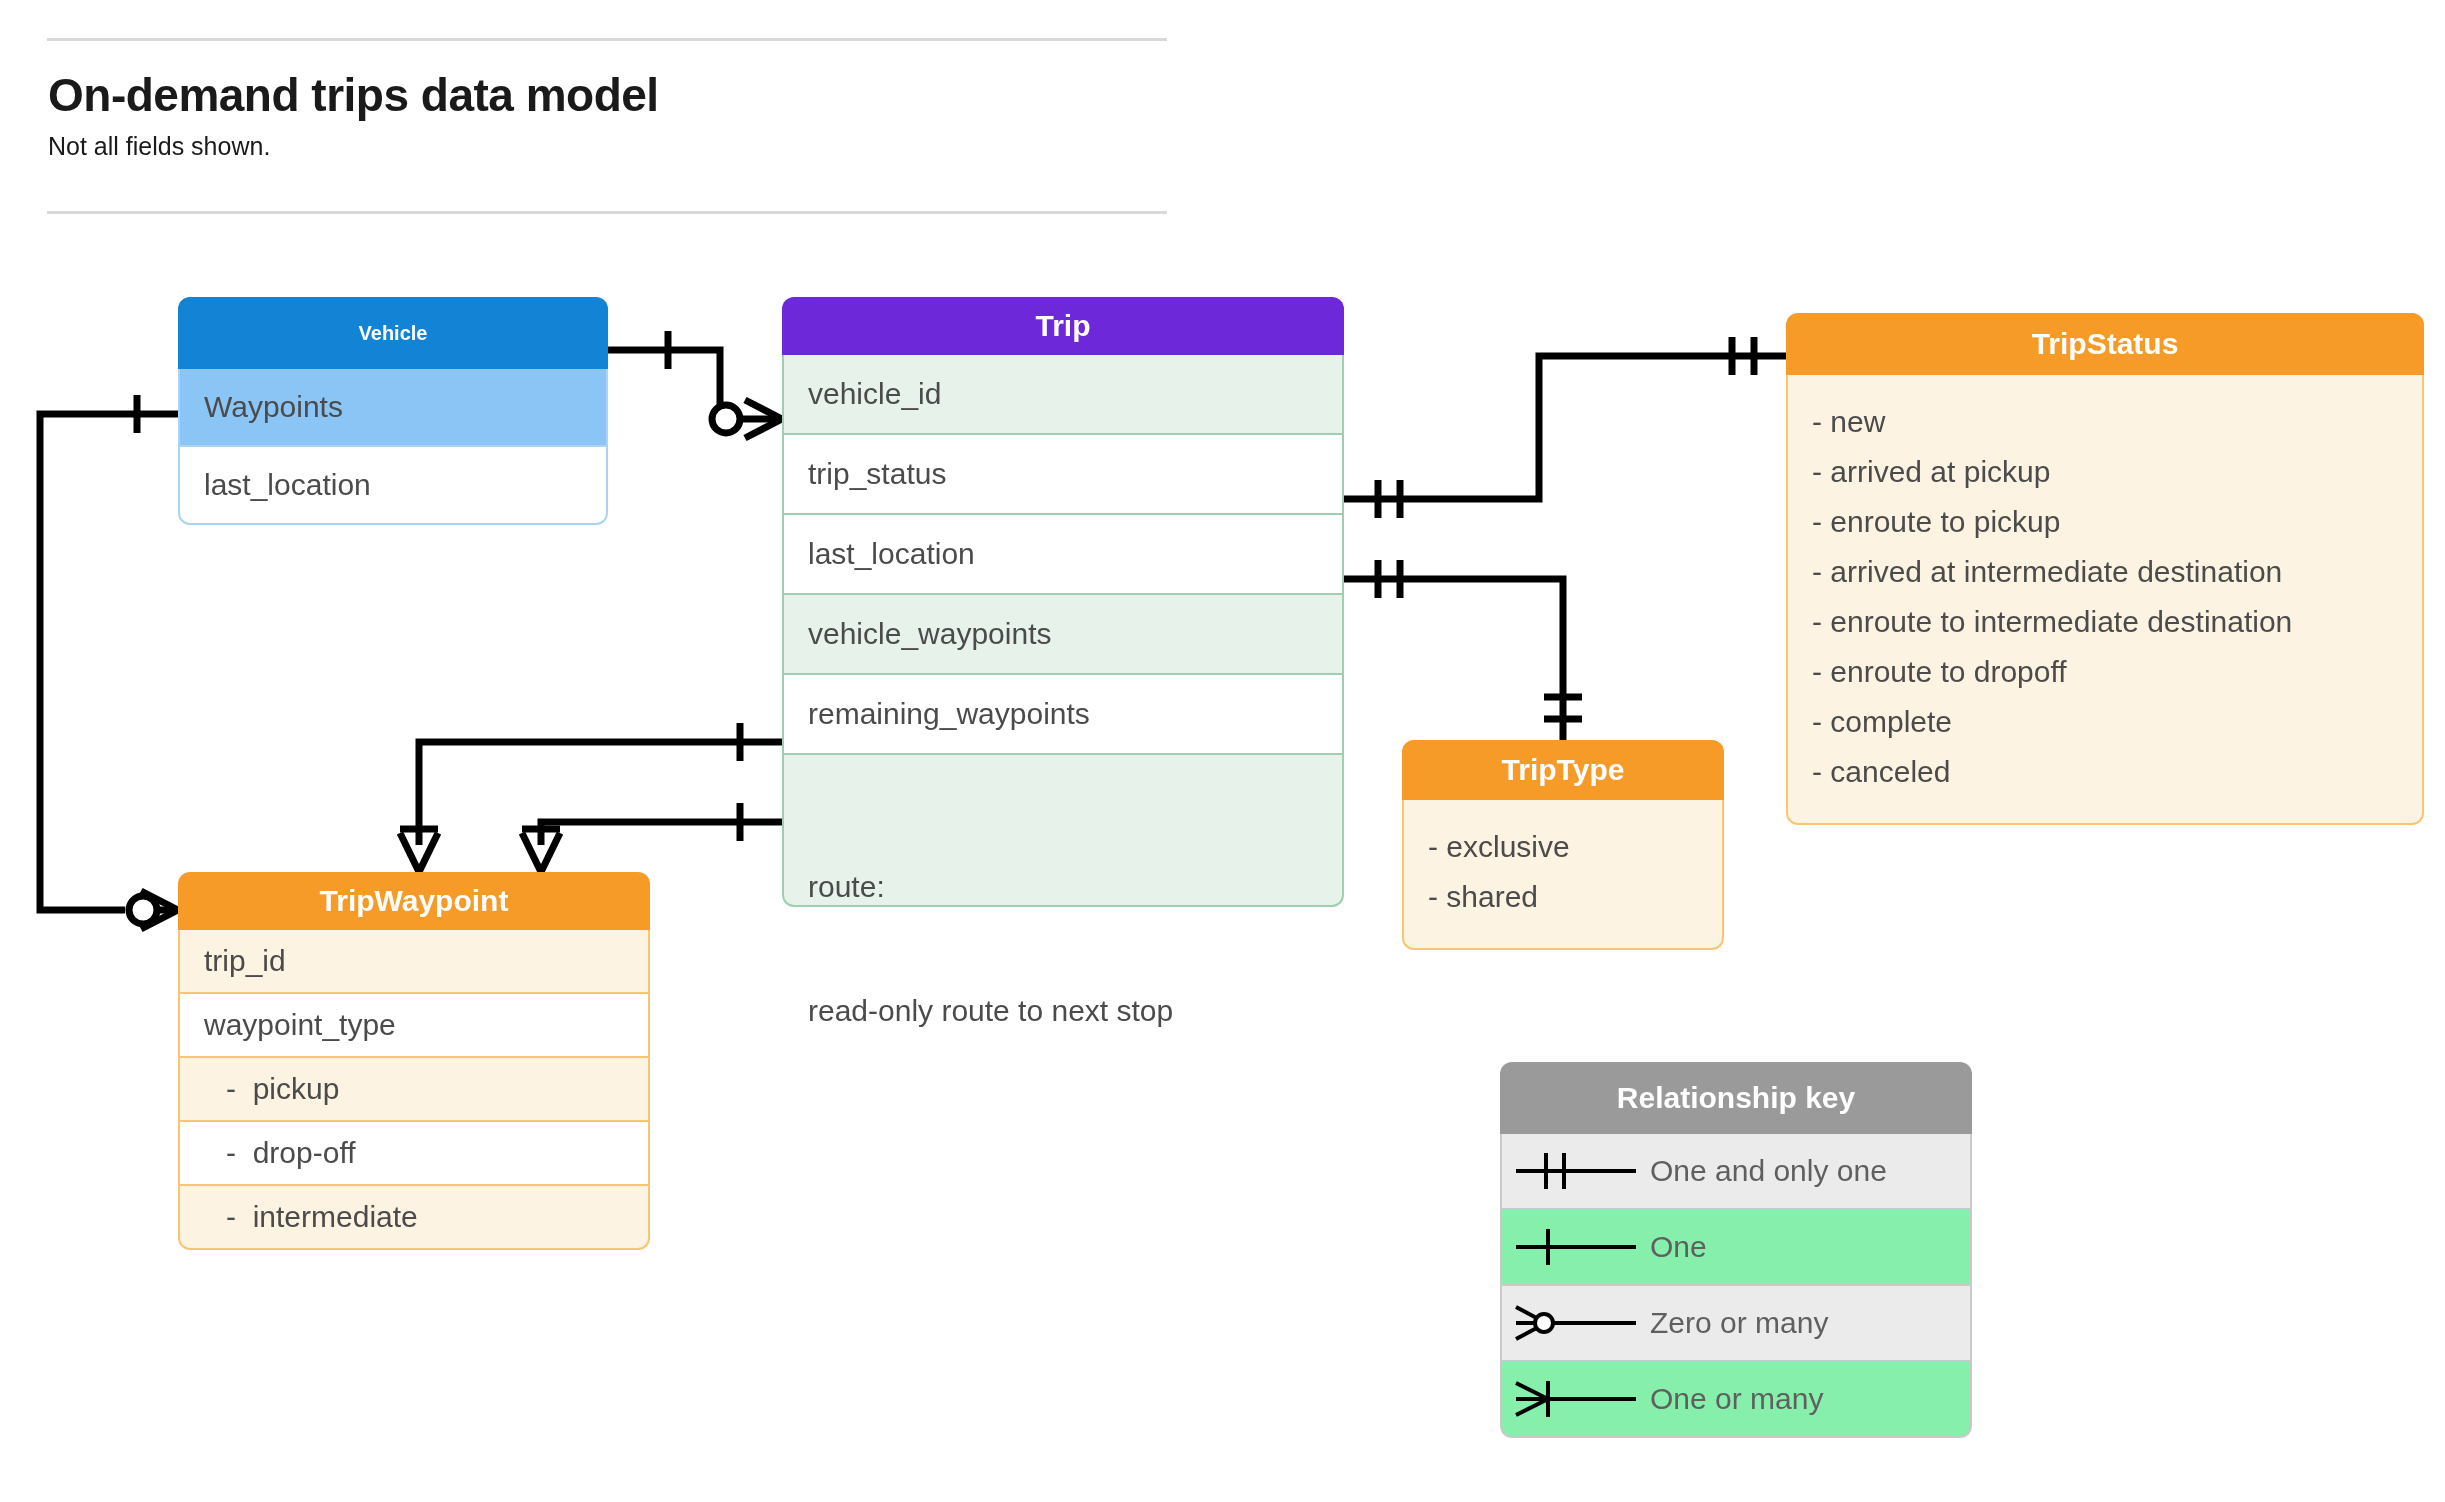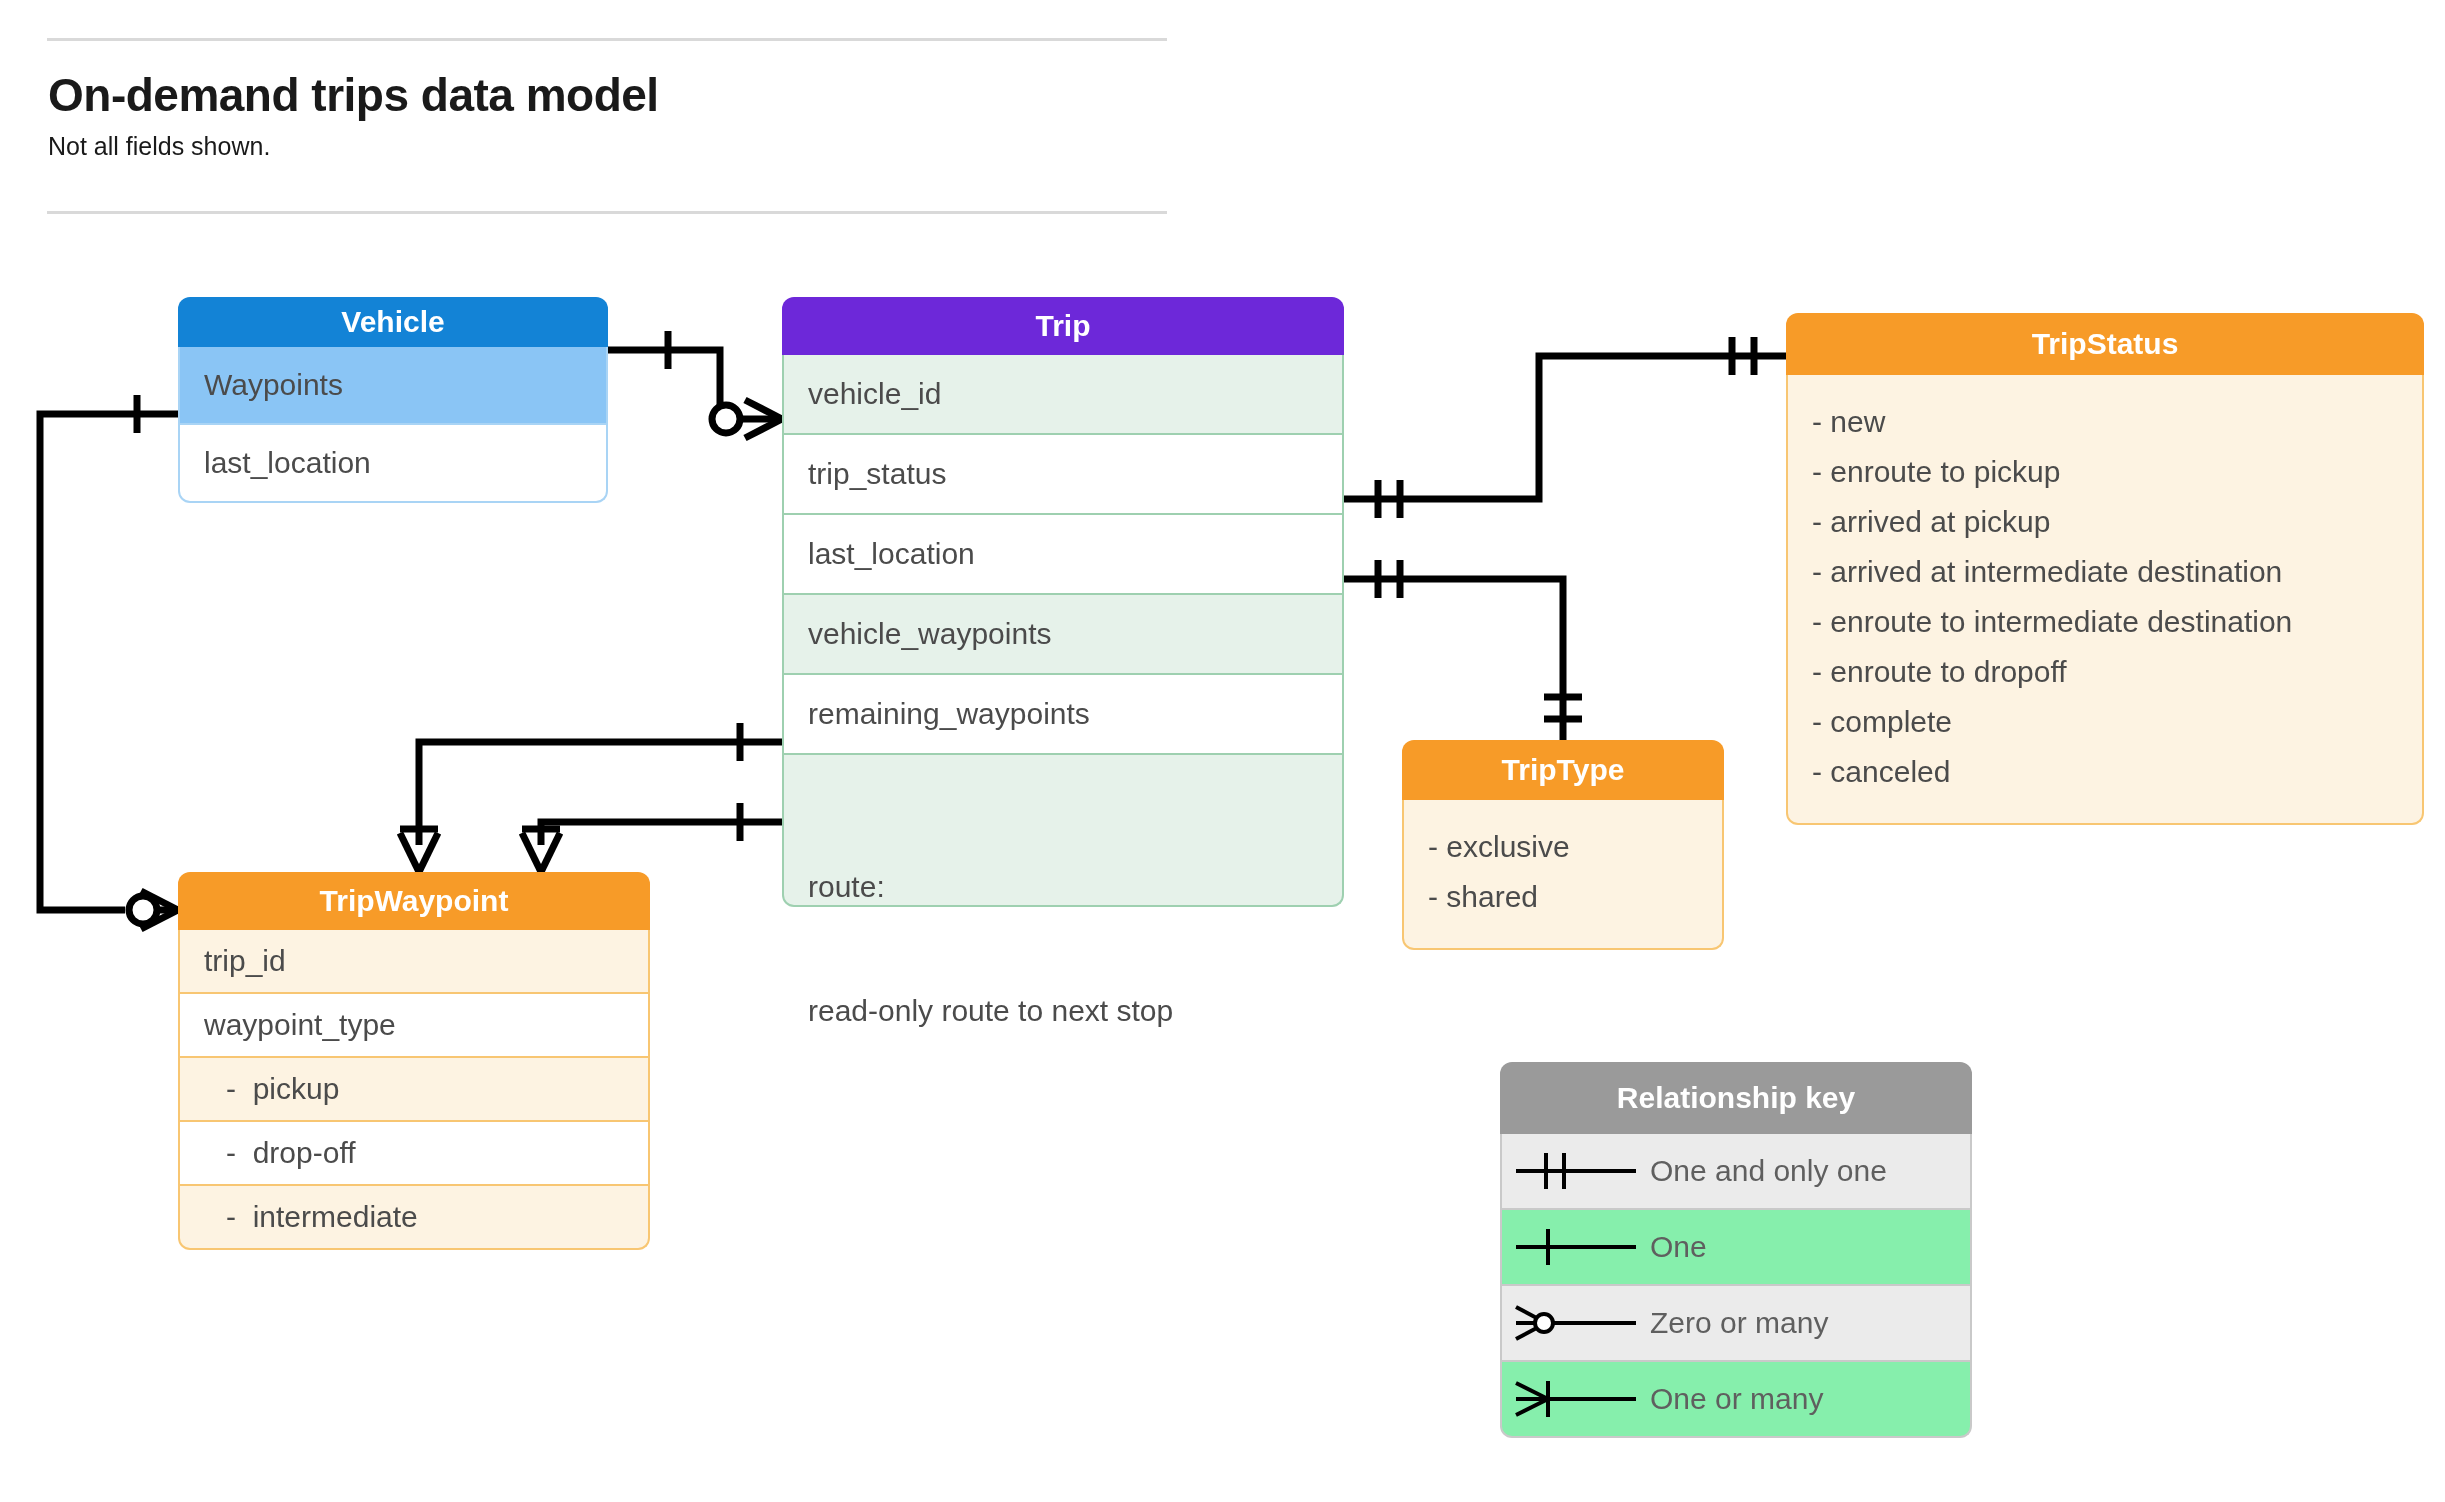--- a/index.html
+++ b/index.html
@@ -38,21 +38,21 @@
   .row{
     box-sizing:border-box;
     display:flex;align-items:center;
     color:#4b4b4b;
     white-space:pre;
   }
   .row:last-child{border-radius:0 0 12px 12px;}
 
   
   #vehicle{left:178px;top:297px;width:430px;}
-  #vehicle .entity-head{background:#1383d6;height:50px;font-size:30px;}
+  #vehicle .entity-head{background:#1383d6;height:72px;font-size:20px;}
   #vehicle .row{
     border-left:2px solid #a9d4f5;border-right:2px solid #a9d4f5;border-bottom:2px solid #a9d4f5;
     height:78px;padding-left:24px;font-size:30px;
   }
   #vehicle .row.shaded{background:#8ac5f5;}
   #vehicle .row.plain{background:#ffffff;}
 
   
   #trip{left:782px;top:297px;width:562px;}
   #trip .entity-head{background:#6d28d9;height:58px;font-size:30px;}
@@ -199,22 +199,22 @@
     <div class="row plain">waypoint_type</div>
     <div class="row shaded indent">-  pickup</div>
     <div class="row plain indent">-  drop-off</div>
     <div class="row shaded indent">-  intermediate</div>
   </div>
 
   <div class="entity" id="tripstatus">
     <div class="entity-head">TripStatus</div>
     <div class="enum-body">
       <div class="enum-item">- new</div>
+      <div class="enum-item">- arrived at pickup</div>
       <div class="enum-item">- enroute to pickup</div>
-      <div class="enum-item">- arrived at pickup</div>
       <div class="enum-item">- arrived at intermediate destination</div>
       <div class="enum-item">- enroute to intermediate destination</div>
       <div class="enum-item">- enroute to dropoff</div>
       <div class="enum-item">- complete</div>
       <div class="enum-item">- canceled</div>
     </div>
   </div>
 
   <div class="entity" id="triptype">
     <div class="entity-head">TripType</div>

